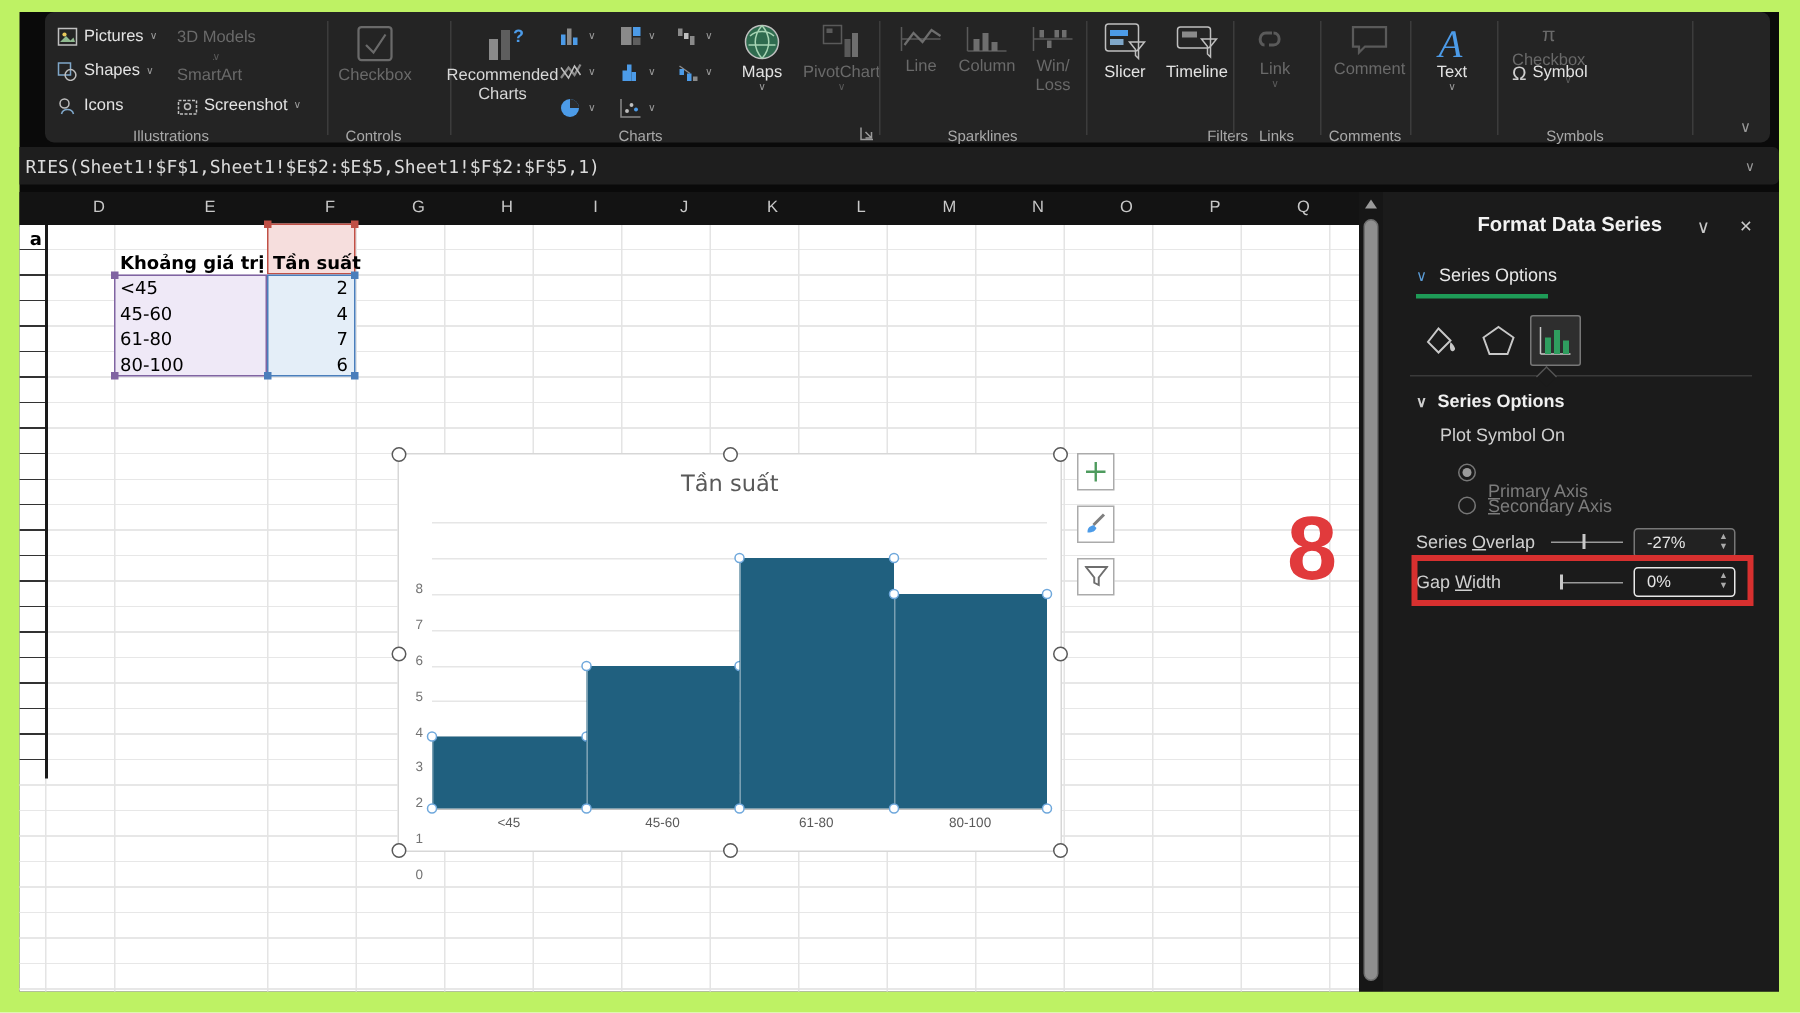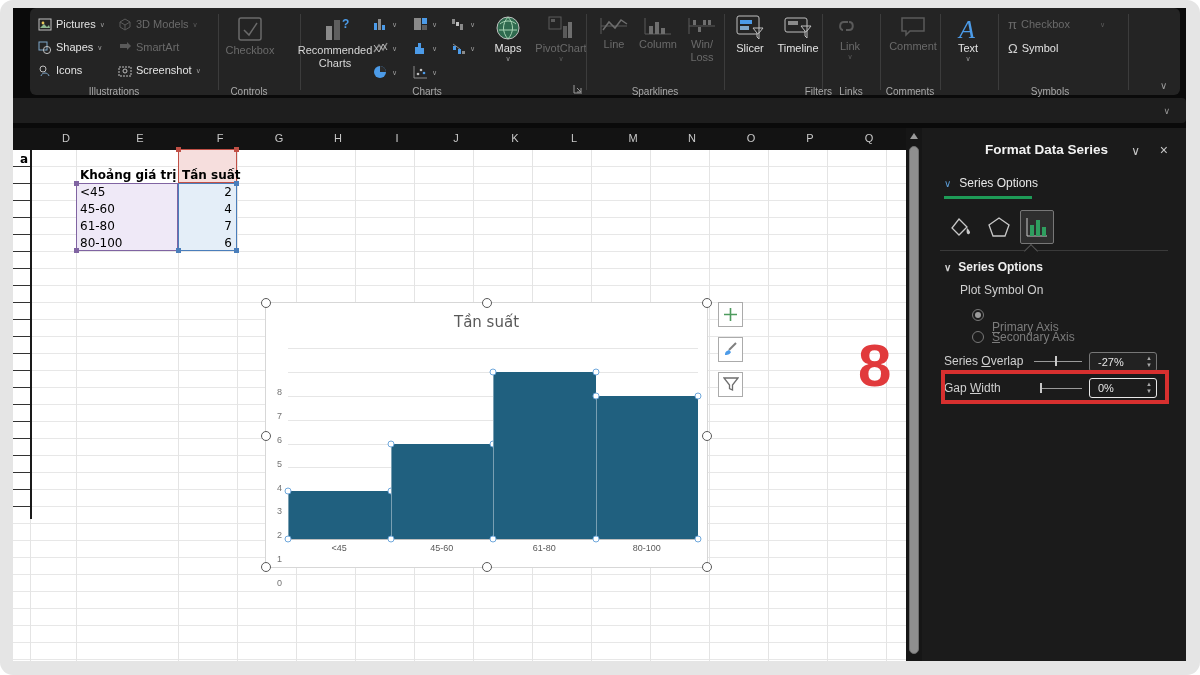--- a/index.html
+++ b/index.html
@@ -1,25 +1,25 @@
 <!DOCTYPE html>
 <html><head>
 <meta charset="utf-8">
 <style>
   html,body{margin:0;padding:0;}
   body{font-family:"Liberation Sans",sans-serif;}
-  .frame{position:relative;width:1200px;height:675px;background:#e5e5e5;overflow:hidden;border-radius:13px;}
+  .frame{position:relative;width:1200px;height:675px;background:#bef264;overflow:hidden;}
   .app{position:absolute;left:13px;top:8px;width:1173px;height:653px;background:#0A0A0A;}
 
   
   .ribbon{position:absolute;left:30px;top:8px;width:1150px;height:87px;background:#242424;border-radius:6px;color:#E3E3E3;font-size:11px;}
   .vsep{position:absolute;top:6px;height:76px;width:1px;background:#3C3C3C;}
   .glabel{position:absolute;top:78px;font-size:10px;color:#A9A9A9;text-align:center;width:120px;transform:translateX(-50%);}
   .rbtn{position:absolute;height:18px;display:flex;align-items:center;gap:4px;white-space:nowrap;cursor:default;}
-  .rbtn.dis{color:#6A6A6A;}
+  .rbtn.dis{color:#6A6A6A;flex-direction:column;}
   .bigbtn{position:absolute;display:flex;flex-direction:column;align-items:center;text-align:center;line-height:1.15;}
   .bigbtn.dis{color:#6A6A6A;}
   .carat{font-size:7px;color:#9A9A9A;line-height:1;}
   .dis .carat{color:#5A5A5A;}
   .micon{display:inline-block;}
 
   
   .fbar{position:absolute;left:13px;top:98px;width:1173px;height:25px;background:#1E1E1E;border-radius:0 4px 4px 0;display:flex;align-items:center;}
   .fbar .ftext{font-family:"DejaVu Sans Mono",monospace;font-size:12px;color:#DCDCDC;padding-left:4px;}
   .fbar .fchev{position:absolute;right:16px;color:#9A9A9A;font-size:9px;}
@@ -334,20 +334,21 @@
     </div>
     <div class="glabel" style="left:1020px;">Symbols</div>
     <div class="vsep" style="left:1098px;"></div>
 
     <div class="rbtn" style="left:1130px;top:68px;color:#9A9A9A;font-size:10px;">
         <span>∨</span>
       </div>
   </div>
 
   <div class="fbar">
+    <span class="ftext">RIES(Sheet1!$F$1,Sheet1!$E$2:$E$5,Sheet1!$F$2:$F$5,1)</span>
     <span class="fchev">∨</span>
   </div>
 
   <div class="colhead">
     <span style="left:33px;">D</span>
     <span style="left:107px;">E</span>
     <span style="left:187px;">F</span>
     <span style="left:246px;">G</span>
     <span style="left:305px;">H</span>
     <span style="left:364px;">I</span>

